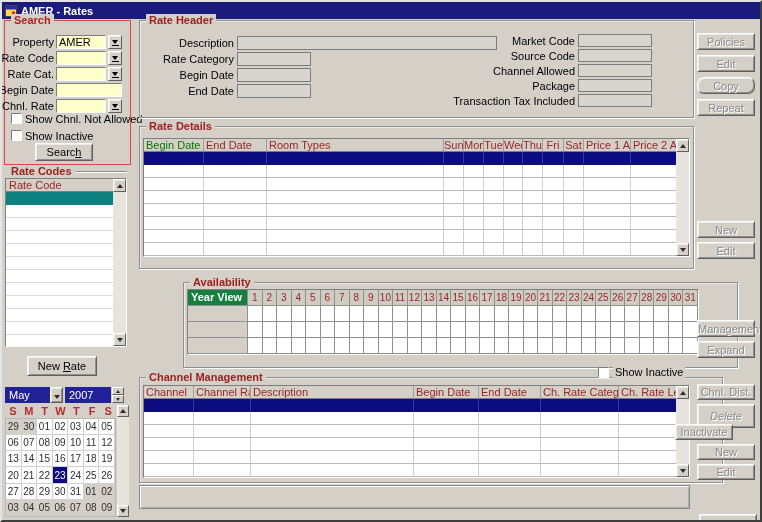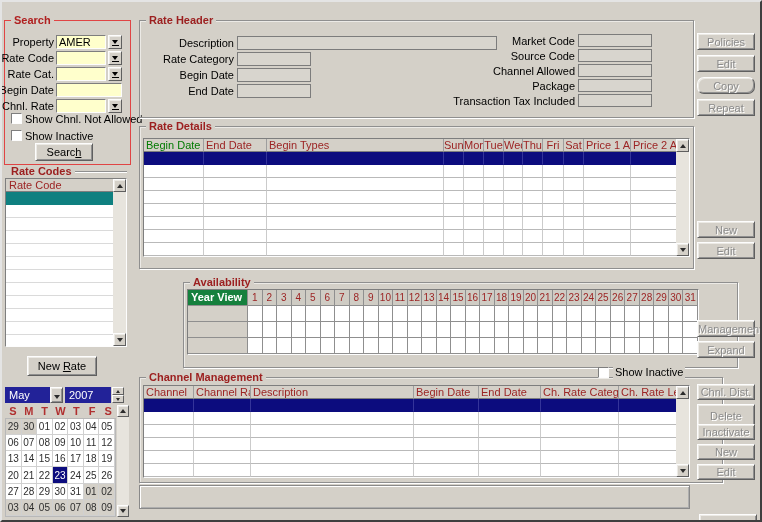--- a/index.html
+++ b/index.html
@@ -74,20 +74,30 @@
             font-family:"Liberation Sans",sans-serif;font-size:11px;padding:0 2px;}
   .statusbar{position:absolute;background:#d4d0c8;border:1px solid #898989;
              box-shadow:inset 1px 1px 0 #fff, inset -1px -1px 0 #aeaeae;box-sizing:border-box;}
   u{text-decoration:underline;}
 </style>
 </head>
 <body>
 
 <div class="win">
 
+  <div class="titlebar">
+    <span style="display:inline-flex;">
+      <svg width="12" height="12" viewBox="0 0 12 12">
+        <rect x="0.5" y="0.5" width="11" height="11" fill="#ffd94a" stroke="#444"></rect>
+        <rect x="1" y="1" width="10" height="3.5" fill="#2a2ab0"></rect>
+        <circle cx="8.5" cy="8" r="1.8" fill="#c83030"></circle>
+      </svg>
+    </span>
+    <span>AMER - Rates</span>
+  </div>
 
   <div class="group search-group" style="left:2px;top:18px;width:125px;height:143px;">
     <span class="gtitle" style="color:#b02020;">Search</span>
     <div id="search-fields">
         <div class="sf-label" style="top: 15px;">Property</div>
         <input class="sf-input" value="AMER" style="top: 14px;">
         <button class="lov" style="top: 14px;">
           <span class="lov-tri"></span>
           <span class="lov-bar"></span>
         </button>
@@ -253,21 +263,21 @@
   <button class="btn disabled" style="left:695px;top:75px;width:58px;height:17px;border-radius:7px;">Copy</button>
   <button class="btn disabled" style="left:695px;top:97px;width:58px;height:17px;">Repeat</button>
 
   <div class="group" style="left:137px;top:124px;width:553px;height:141px;">
     <span class="gtitle">Rate Details</span>
     <div class="tbl" style="left:3px;top:11px;width:547px;height:119px;">
       <div class="tbl-inner">
         <div class="trow" id="rd-head" style="grid-template-columns: 60px 63px 177px 20px 20px 20px 19px 20px 21px 20px 47px 47px;">
             <div class="th green">Begin Date</div>
             <div class="th">End Date</div>
-            <div class="th">Begin Types</div>
+            <div class="th">Room Types</div>
             <div class="th center">Sun</div>
             <div class="th center">Mon</div>
             <div class="th center">Tue</div>
             <div class="th center">Wed</div>
             <div class="th center">Thu</div>
             <div class="th center">Fri</div>
             <div class="th center">Sat</div>
             <div class="th">Price 1 Adul</div>
             <div class="th">Price 2 Adul</div>
           </div>
@@ -623,20 +633,20 @@
         <div class="sb-track"></div>
         <button class="sb-btn">
             <span class="tri tri-down"></span>
           </button>
       </div>
     </div>
   </div>
   <span class="cbx" style="left:596px;top:365px;z-index:3;"></span>
   <span style="position:absolute;left:611px;top:364px;background:#d4d0c8;padding:0 2px;z-index:3;line-height:13px;">Show Inactive</span>
   <button class="btn disabled" style="left:695px;top:382px;width:58px;height:16px;">Chnl. Dist.</button>
-  <button class="btn disabled" style="left:695px;top:402px;width:58px;height:24px;">Delete</button>
-  <button class="btn disabled" style="left:695px;top:422px;width:58px;height:16px;">Inactivate</button>
+  <button class="btn disabled" style="left:695px;top:402px;width:58px;height:24px;font-style:italic;">Delete</button>
+  <button class="btn disabled" style="left:673px;top:422px;width:58px;height:16px;">Inactivate</button>
   <button class="btn disabled" style="left:695px;top:442px;width:58px;height:16px;">New</button>
   <button class="btn disabled" style="left:695px;top:462px;width:58px;height:16px;">Edit</button>
 
   <div class="statusbar" style="left:137px;top:483px;width:551px;height:24px;"></div>
   <button class="btn" style="left:697px;top:512px;width:58px;height:38px;"><u>C</u>lose</button>
 </div>
 
 </body></html>

